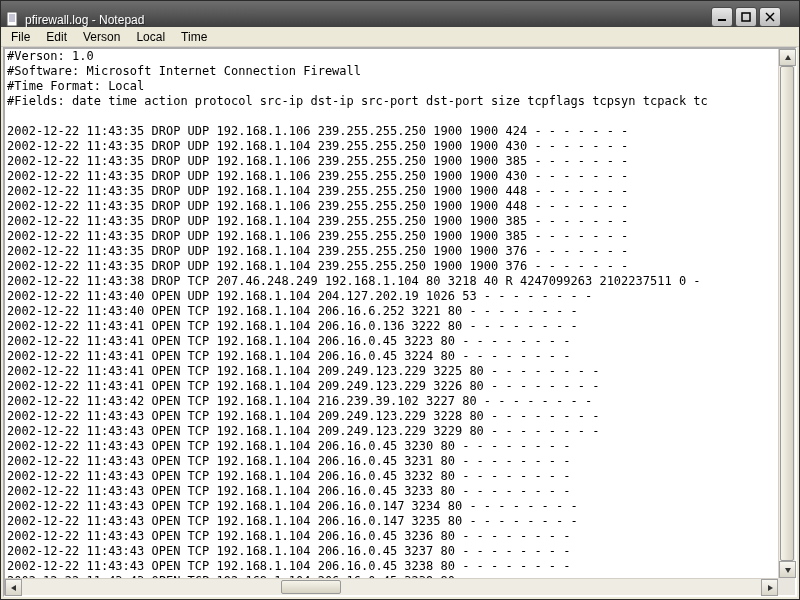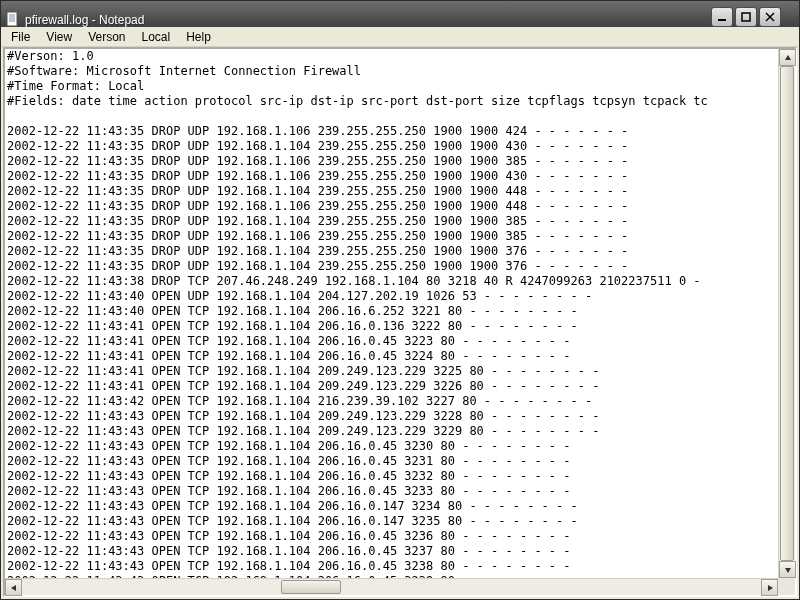--- a/index.html
+++ b/index.html
@@ -149,24 +149,24 @@
           <svg viewBox="0 0 10 10">
             <line x1="1" y1="1" x2="9" y2="9" stroke="#000" stroke-width="1.5"></line>
             <line x1="9" y1="1" x2="1" y2="9" stroke="#000" stroke-width="1.5"></line>
           </svg>
         </span>
     </div>
   </div>
 
   <div class="menubar">
     <span class="menu-item">File</span>
-    <span class="menu-item">View</span>
+    <span class="menu-item">Edit</span>
     <span class="menu-item">Verson</span>
     <span class="menu-item">Local</span>
-    <span class="menu-item">Help</span>
+    <span class="menu-item">Time</span>
   </div>
 
   <div class="content-wrap">
     <div class="body-row">
       <div class="content" id="doc">#Verson: 1.0
 #Software: Microsoft Internet Connection Firewall
 #Time Format: Local
 #Fields: date time action protocol src-ip dst-ip src-port dst-port size tcpflags tcpsyn tcpack tc
 
 2002-12-22 11:43:35 DROP UDP 192.168.1.106 239.255.255.250 1900 1900 424 - - - - - - -

